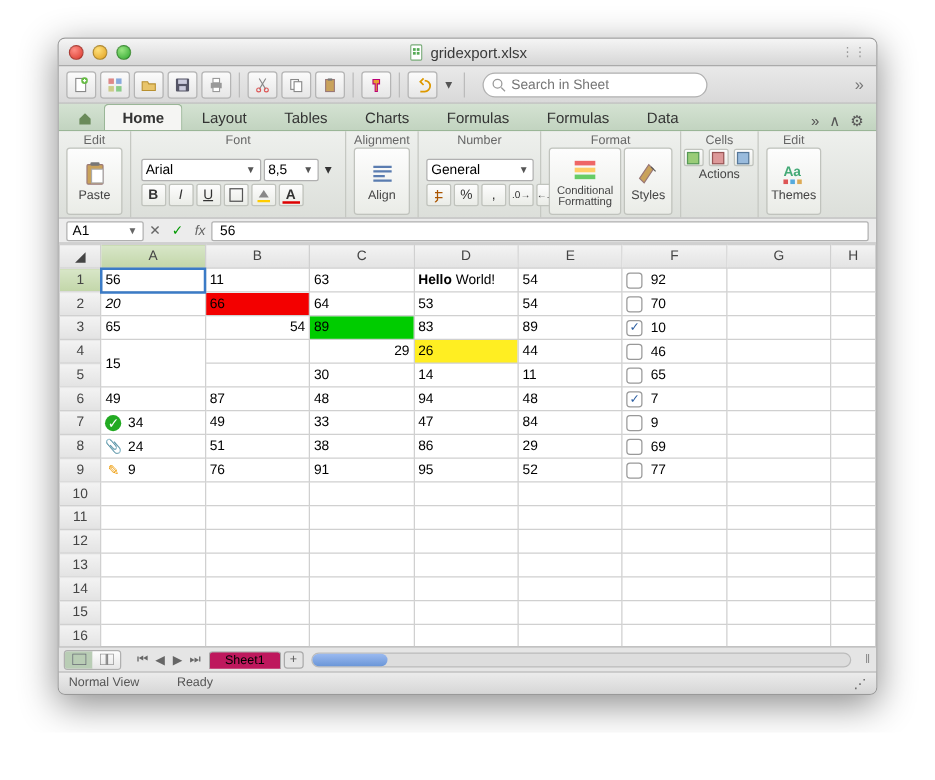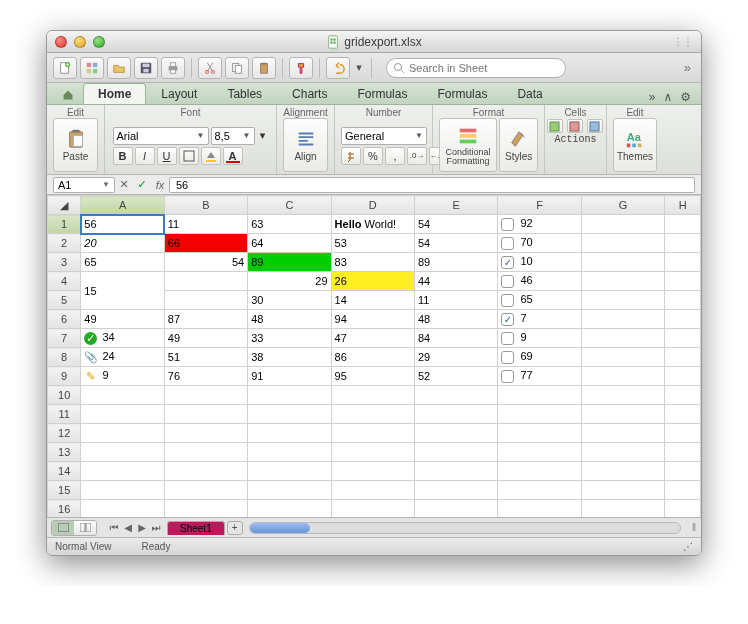--- a/index.html
+++ b/index.html
@@ -304,21 +304,21 @@
           <svg viewBox="0 0 24 24">
               <path d="M4 16l8-12 4 4-8 12z" fill="#c9a25b" stroke="#977"></path>
               <path d="M14 6l4 4" stroke="#555"></path>
             </svg>
           <span>Styles</span>
         </div>
       </div>
     </div>
     <div class="rgroup" style="width:62px;">
       <div class="rgroup-title">Cells</div>
-      <div class="rgroup-content" style="flex-direction:column;gap:1px;font-family:Liberation Mono, monospace;">
+      <div class="rgroup-content" style="flex-direction:column;gap:1px;">
         <div class="cells-icons">
           <span class="sqbtn" style="width:16px;height:14px;">
               <svg width="11" height="11">
                 <rect x="1" y="1" width="9" height="9" fill="#9c7" stroke="#595"></rect>
               </svg>
             </span>
           <span class="sqbtn" style="width:16px;height:14px;">
               <svg width="11" height="11">
                 <rect x="1" y="1" width="9" height="9" fill="#d99" stroke="#955"></rect>
               </svg>

